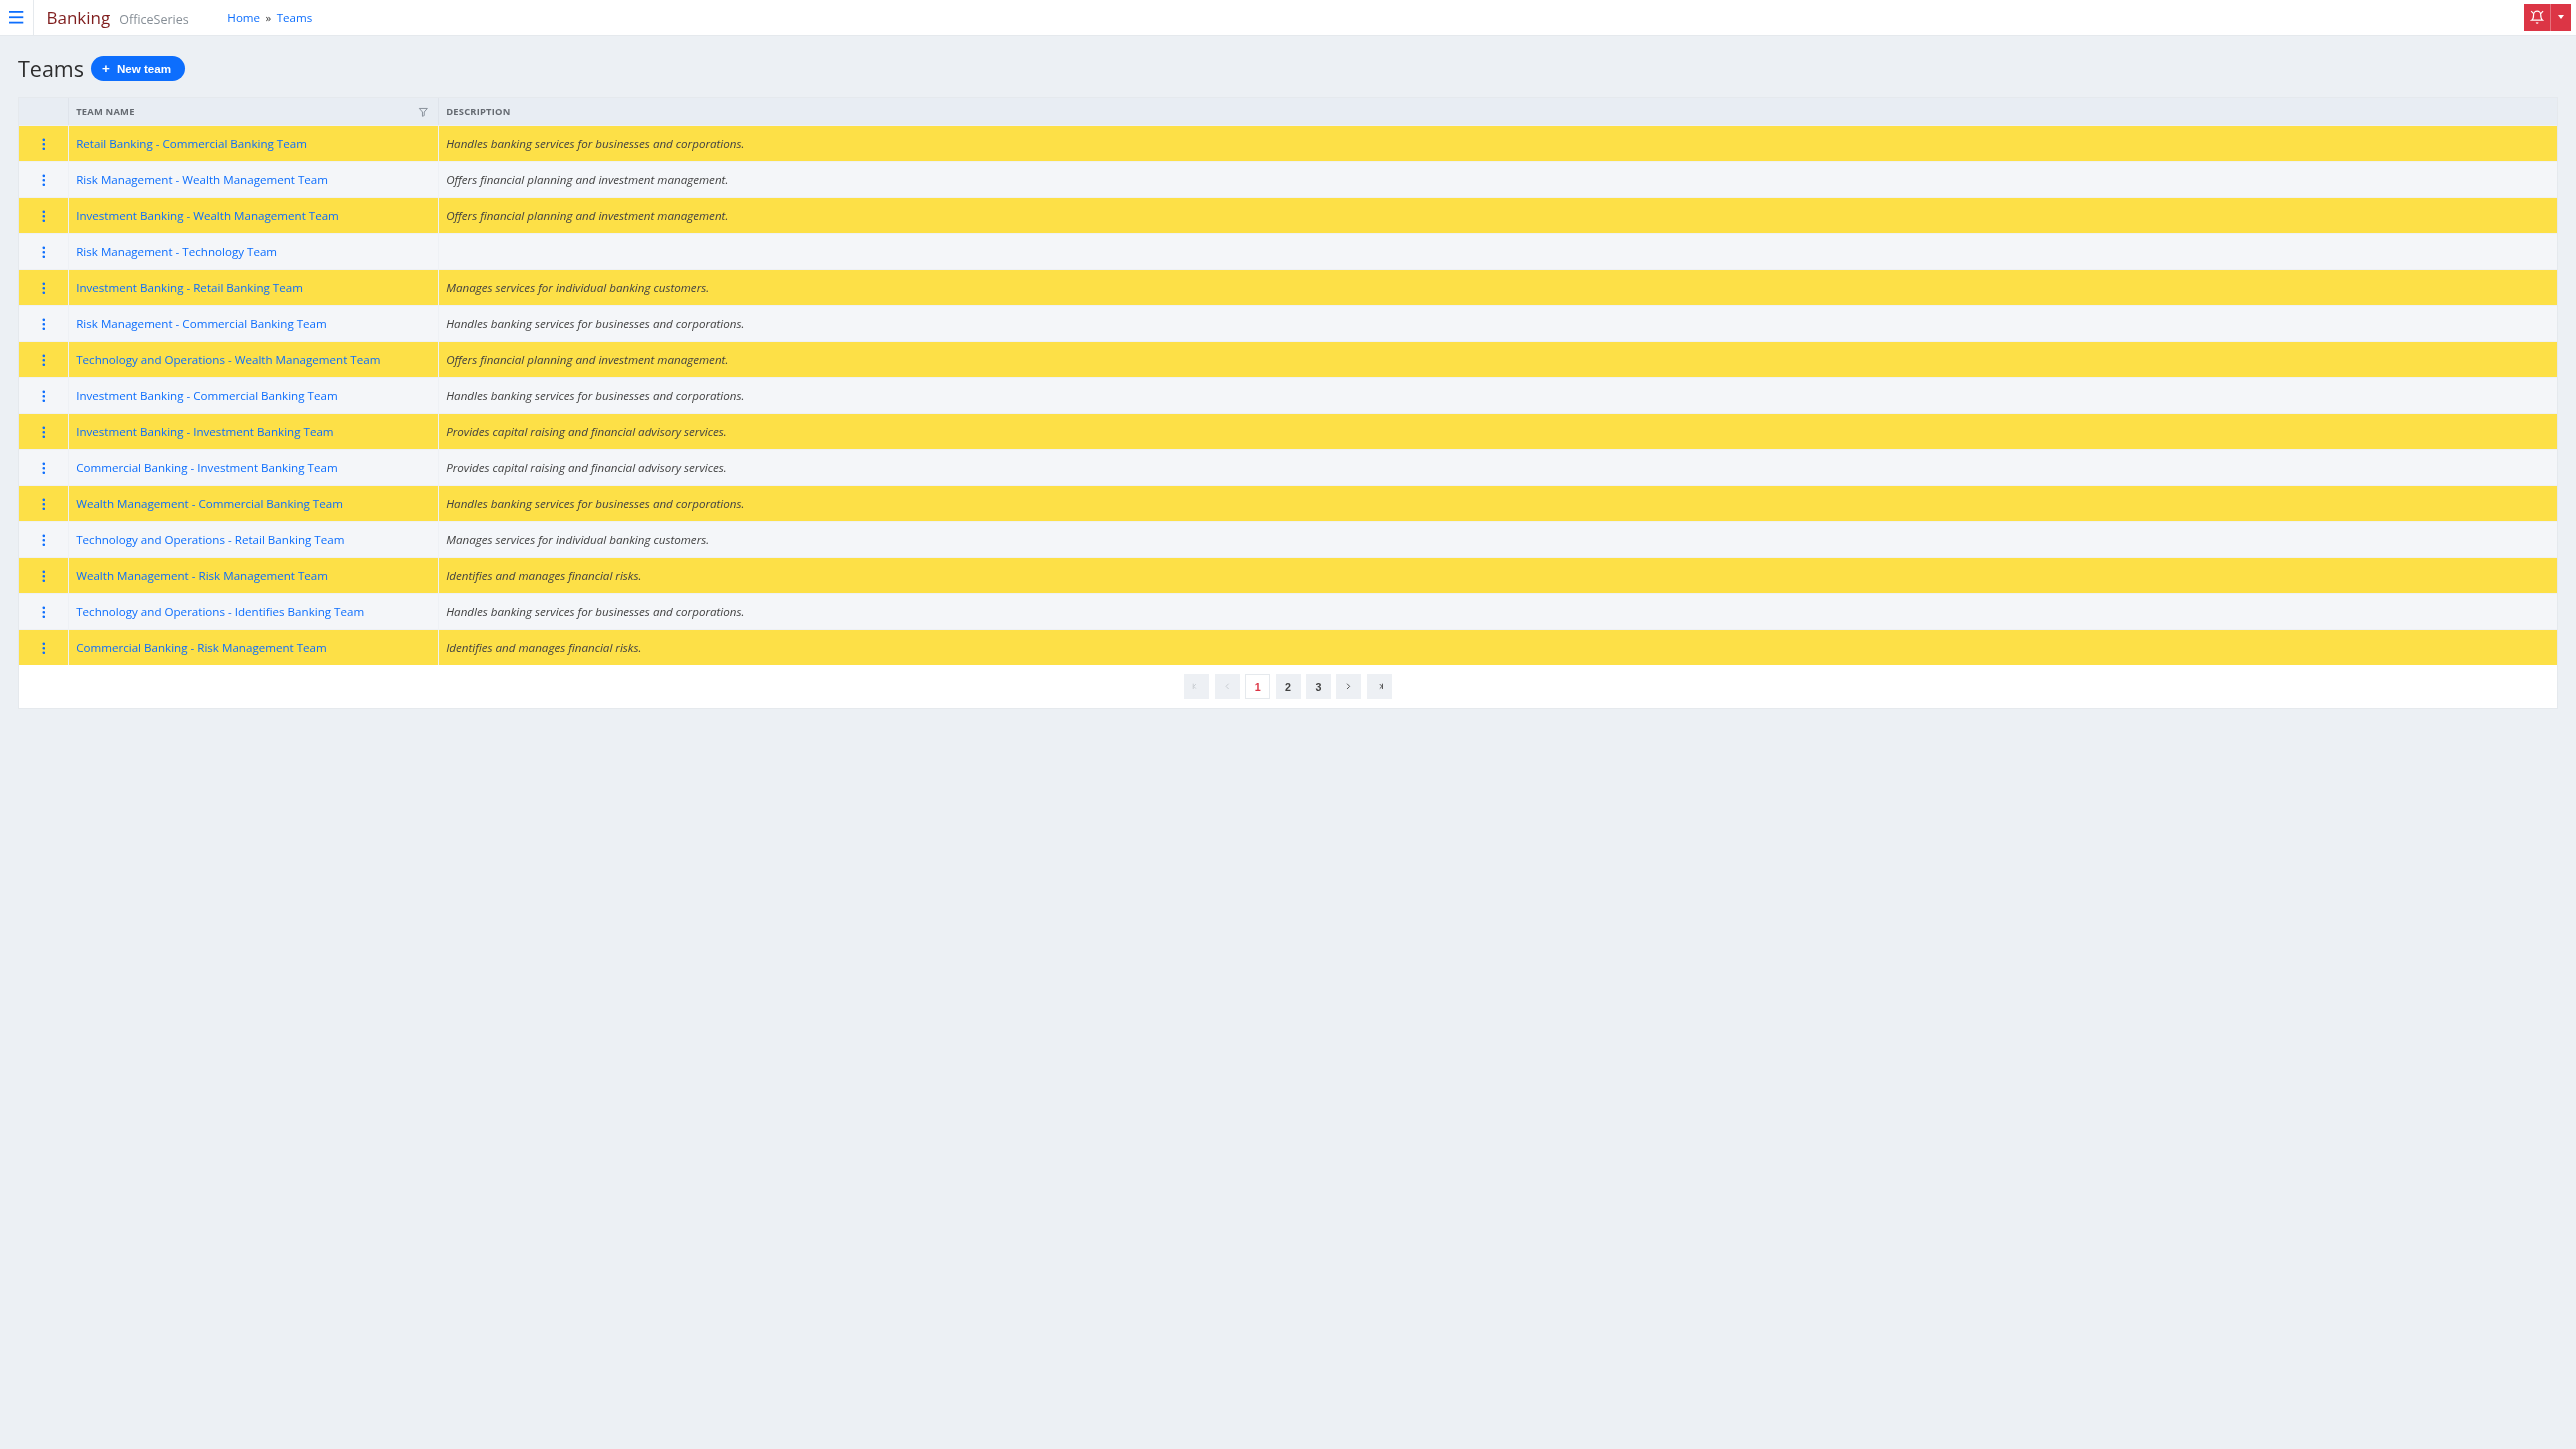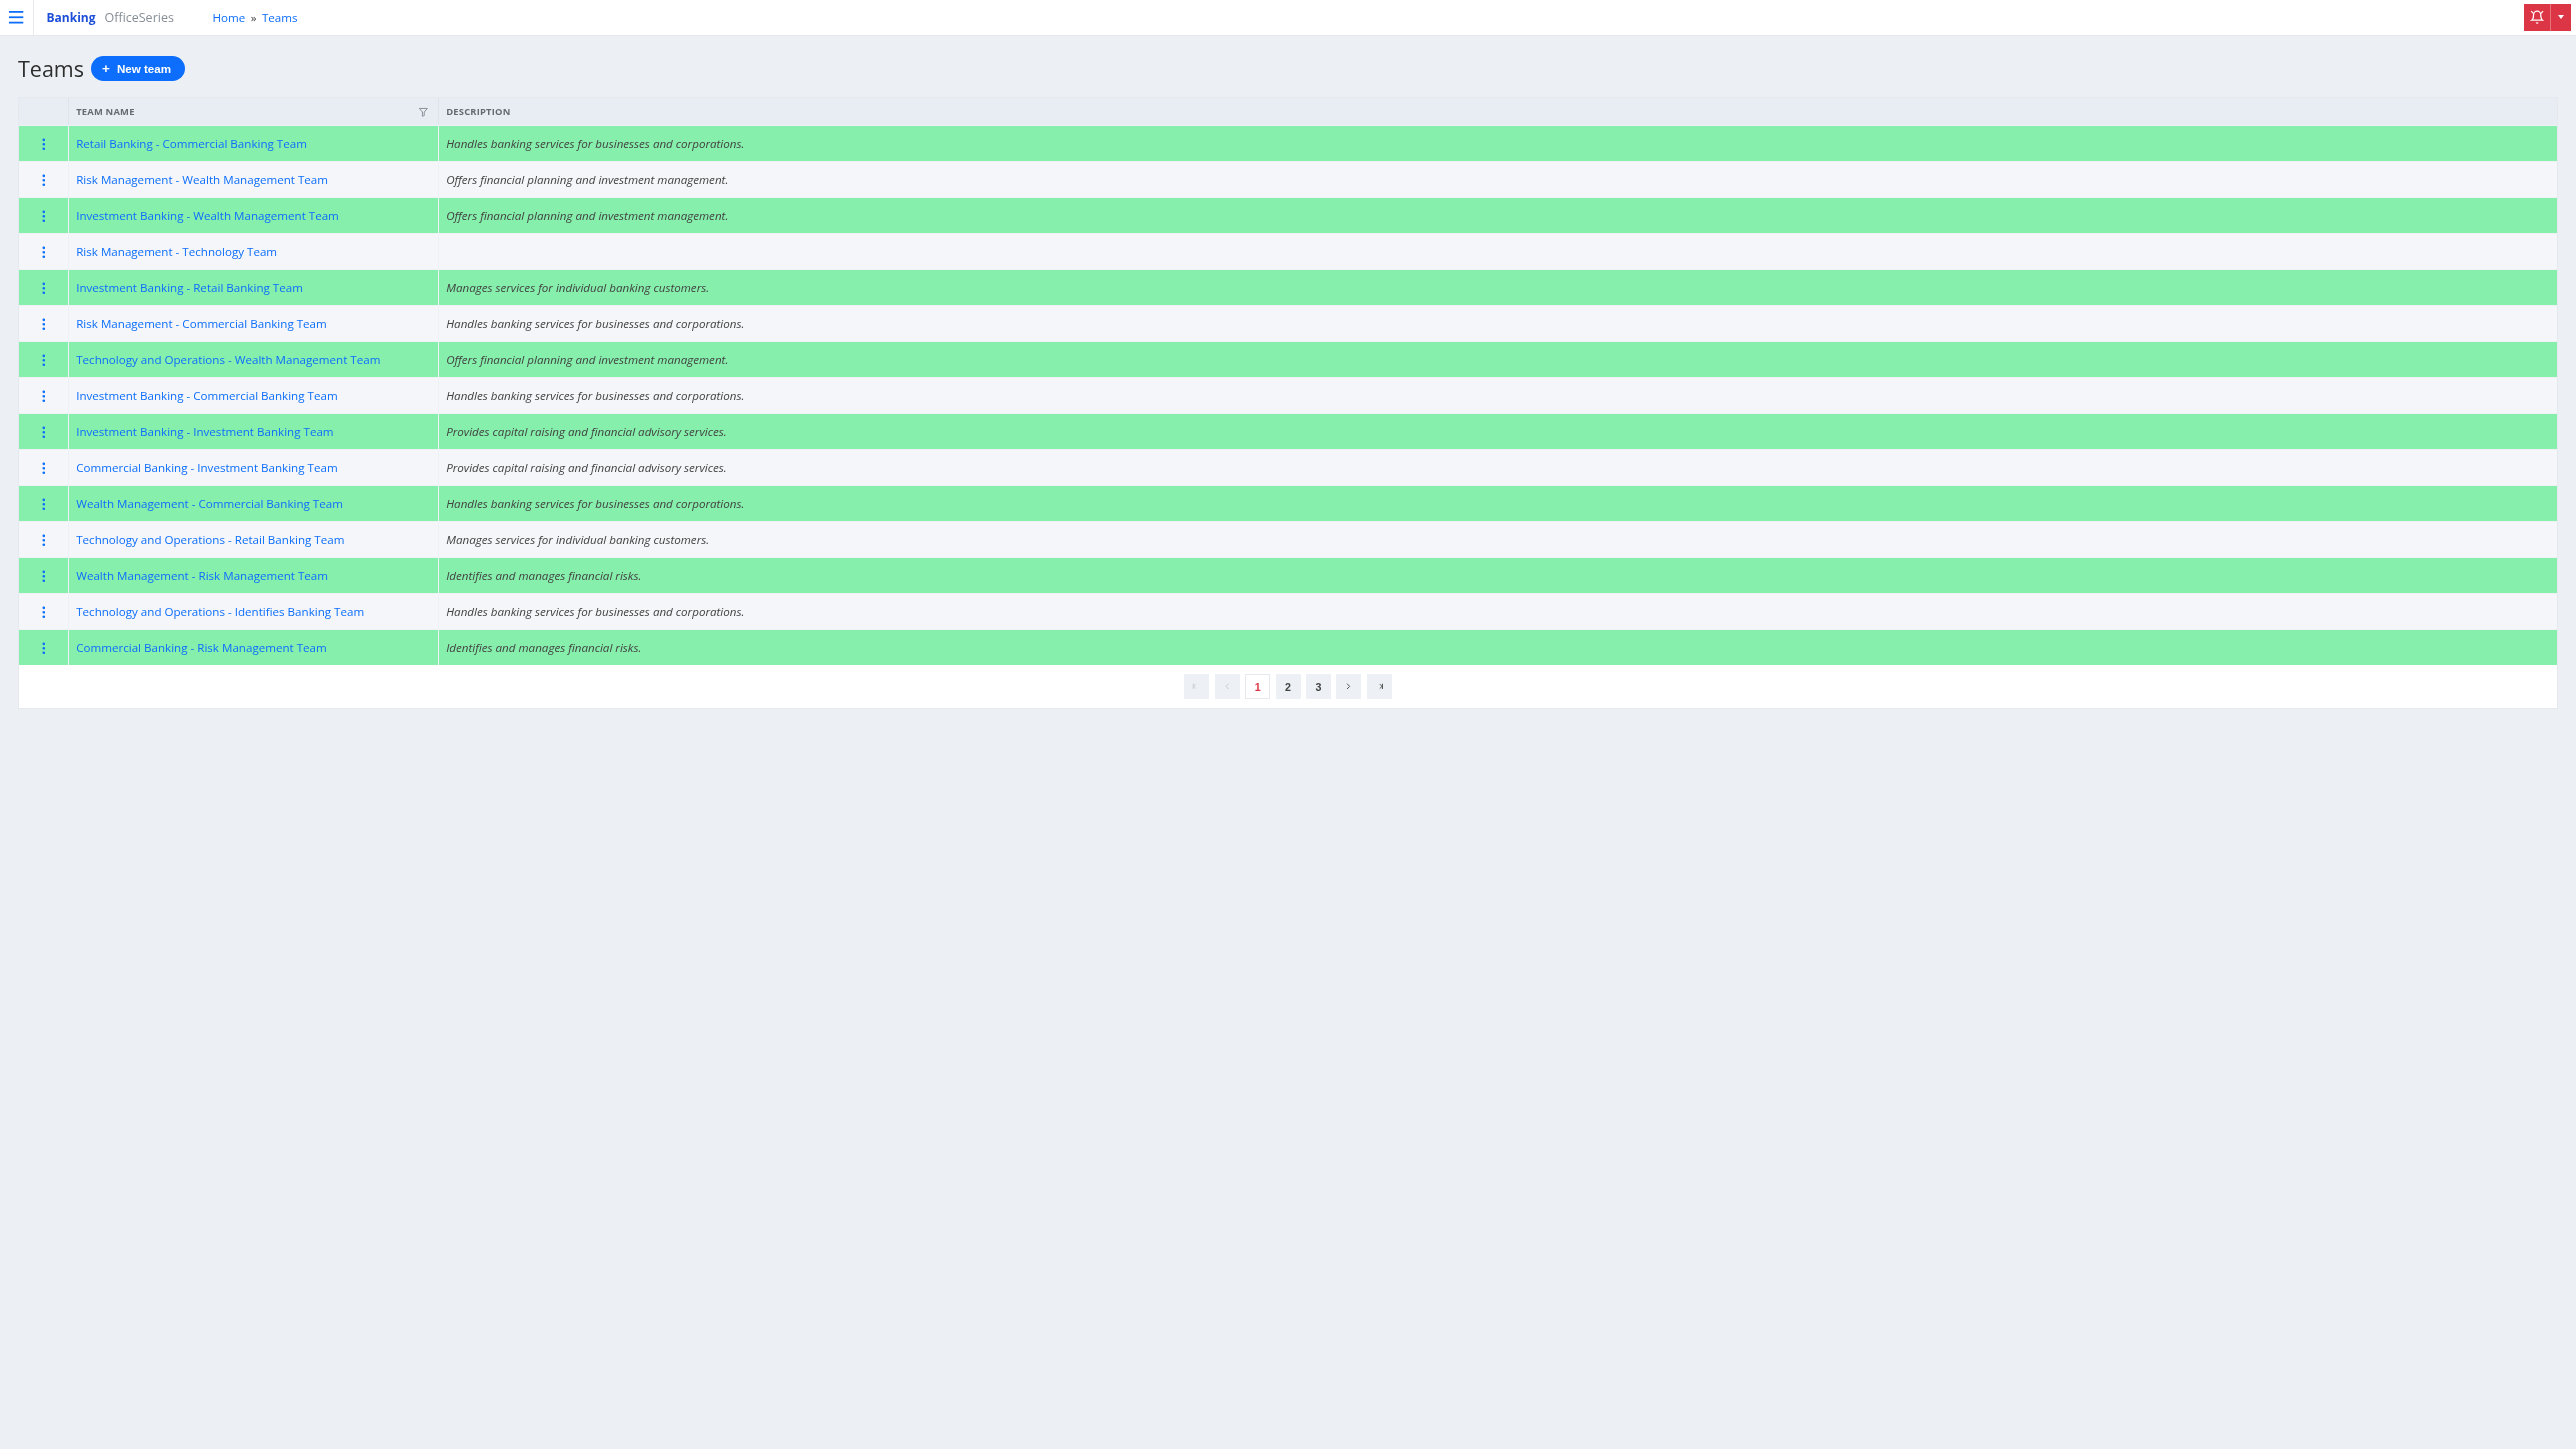--- a/index.html
+++ b/index.html
@@ -30,23 +30,23 @@
     cursor: pointer;
   }
   .brand {
     padding-left: 12.5px;
     padding-right: 10.7px;
     display: flex;
     align-items: baseline;
     gap: 9px;
   }
   .brand-main {
-    color: #1d4ed8;
-    font-weight: 700;
-    font-size: 12px;
+    color: #7f1d1d;
+    font-weight: 400;
+    font-size: 17px;
   }
   .brand-sub {
     color: #868e96;
     font-size: 12.5px;
   }
   .breadcrumb {
     margin-left: 28px;
     display: flex;
     align-items: center;
     gap: 5.4px;
@@ -112,21 +112,21 @@
     font-weight: 600;
     display: inline-flex;
     align-items: center;
     gap: 7.2px;
     cursor: pointer;
   }
   .plus-icon { font-size: 13.4px; font-weight: 700; line-height: 1;}
 
   
   .grid {
-    background: #86efac;
+    background: #fde047;
     border: 0.9px solid #e5e9ed;
   }
   .grid-header {
     display: flex;
     background: #e8edf3;
     height: 27px;
     align-items: stretch;
     font-size: 9.4px;
     font-weight: 700;
     color: #666b72;

